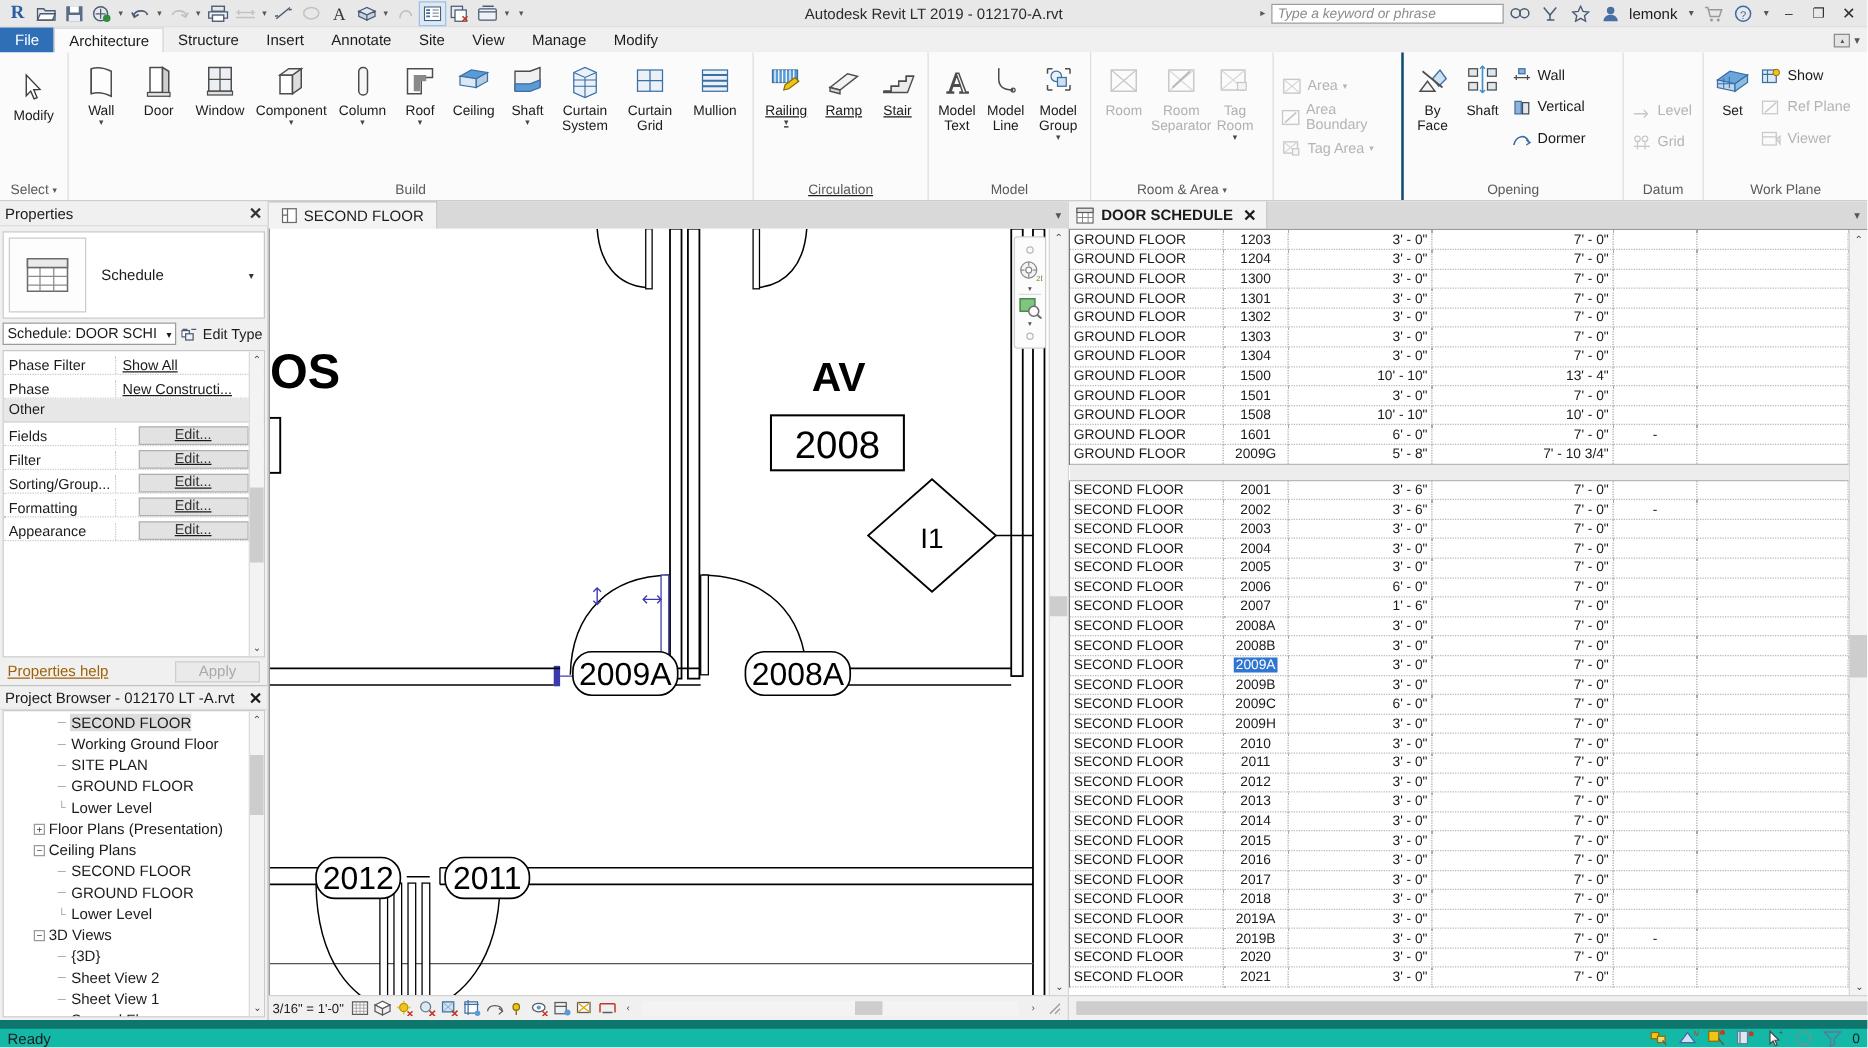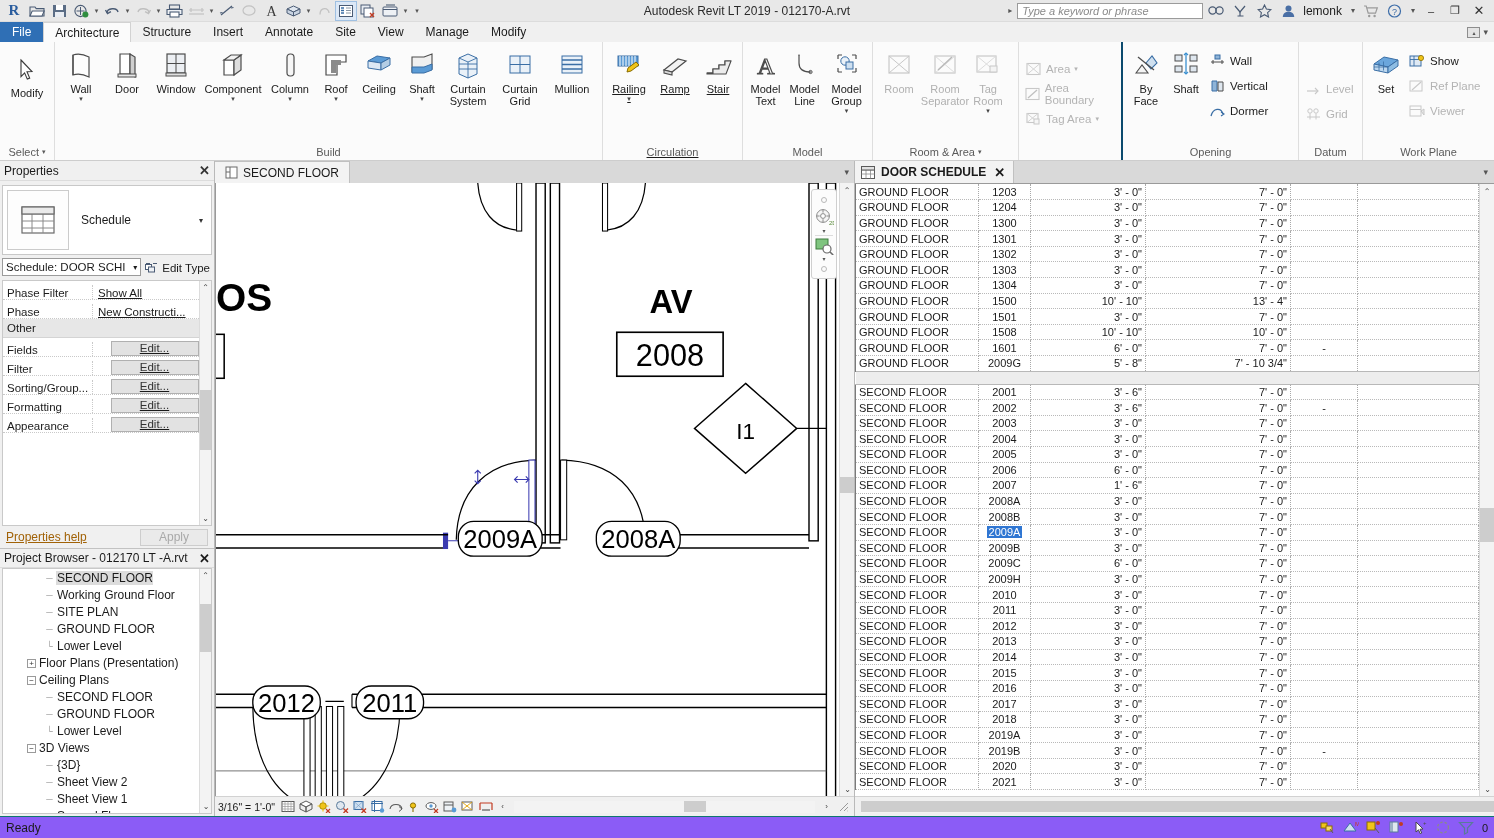--- a/index.html
+++ b/index.html
@@ -174,21 +174,21 @@
   .c-y     { text-align:left; }
   .sepband td { height:13px; background:#ededed; border-right:none; border-bottom:1px solid #b8b8b8; border-top:1px solid #b8b8b8;}
   .cellsel { background:#2f76d2; color:#fff; display:inline-block; padding:0 2px; }
   .sschroll { position:absolute; right:0; top:0; bottom:0; width:15px; background:#f3f3f3; border-left:1px solid #d8d8d8;}
   .sschroll .sarr { height:14px;display:flex;align-items:center;justify-content:center;font-size:8px;color:#444;}
   .sschroll .sthumb { height:34px;background:#cdcdcd;margin-top:310px;}
   .schedfoot { height:20px; background:#f0f0f0; display:flex; align-items:center; flex:none; border-top:1px solid #d2d2d2; padding:0 2px;}
 
   
   .statusbar {
-    height:22px; background:#8b5cf6; border-top:1px solid #0f766e; display:flex; align-items:center;
+    height:22px; background:#14b8a6; border-top:7px solid #0f766e; display:flex; align-items:center;
     padding:0 6px; font-size:12px; flex:none;text-align:center;
   }
   .statusright { margin-left:auto; display:flex; align-items:center; gap:6px; }
   .sbi { width:17px;height:17px;display:flex;align-items:center;justify-content:center;}
   .filtcount { font-size:11px; padding-left:1px;}
 </style>
 </head>
 <body>
 
 <div class="app">

